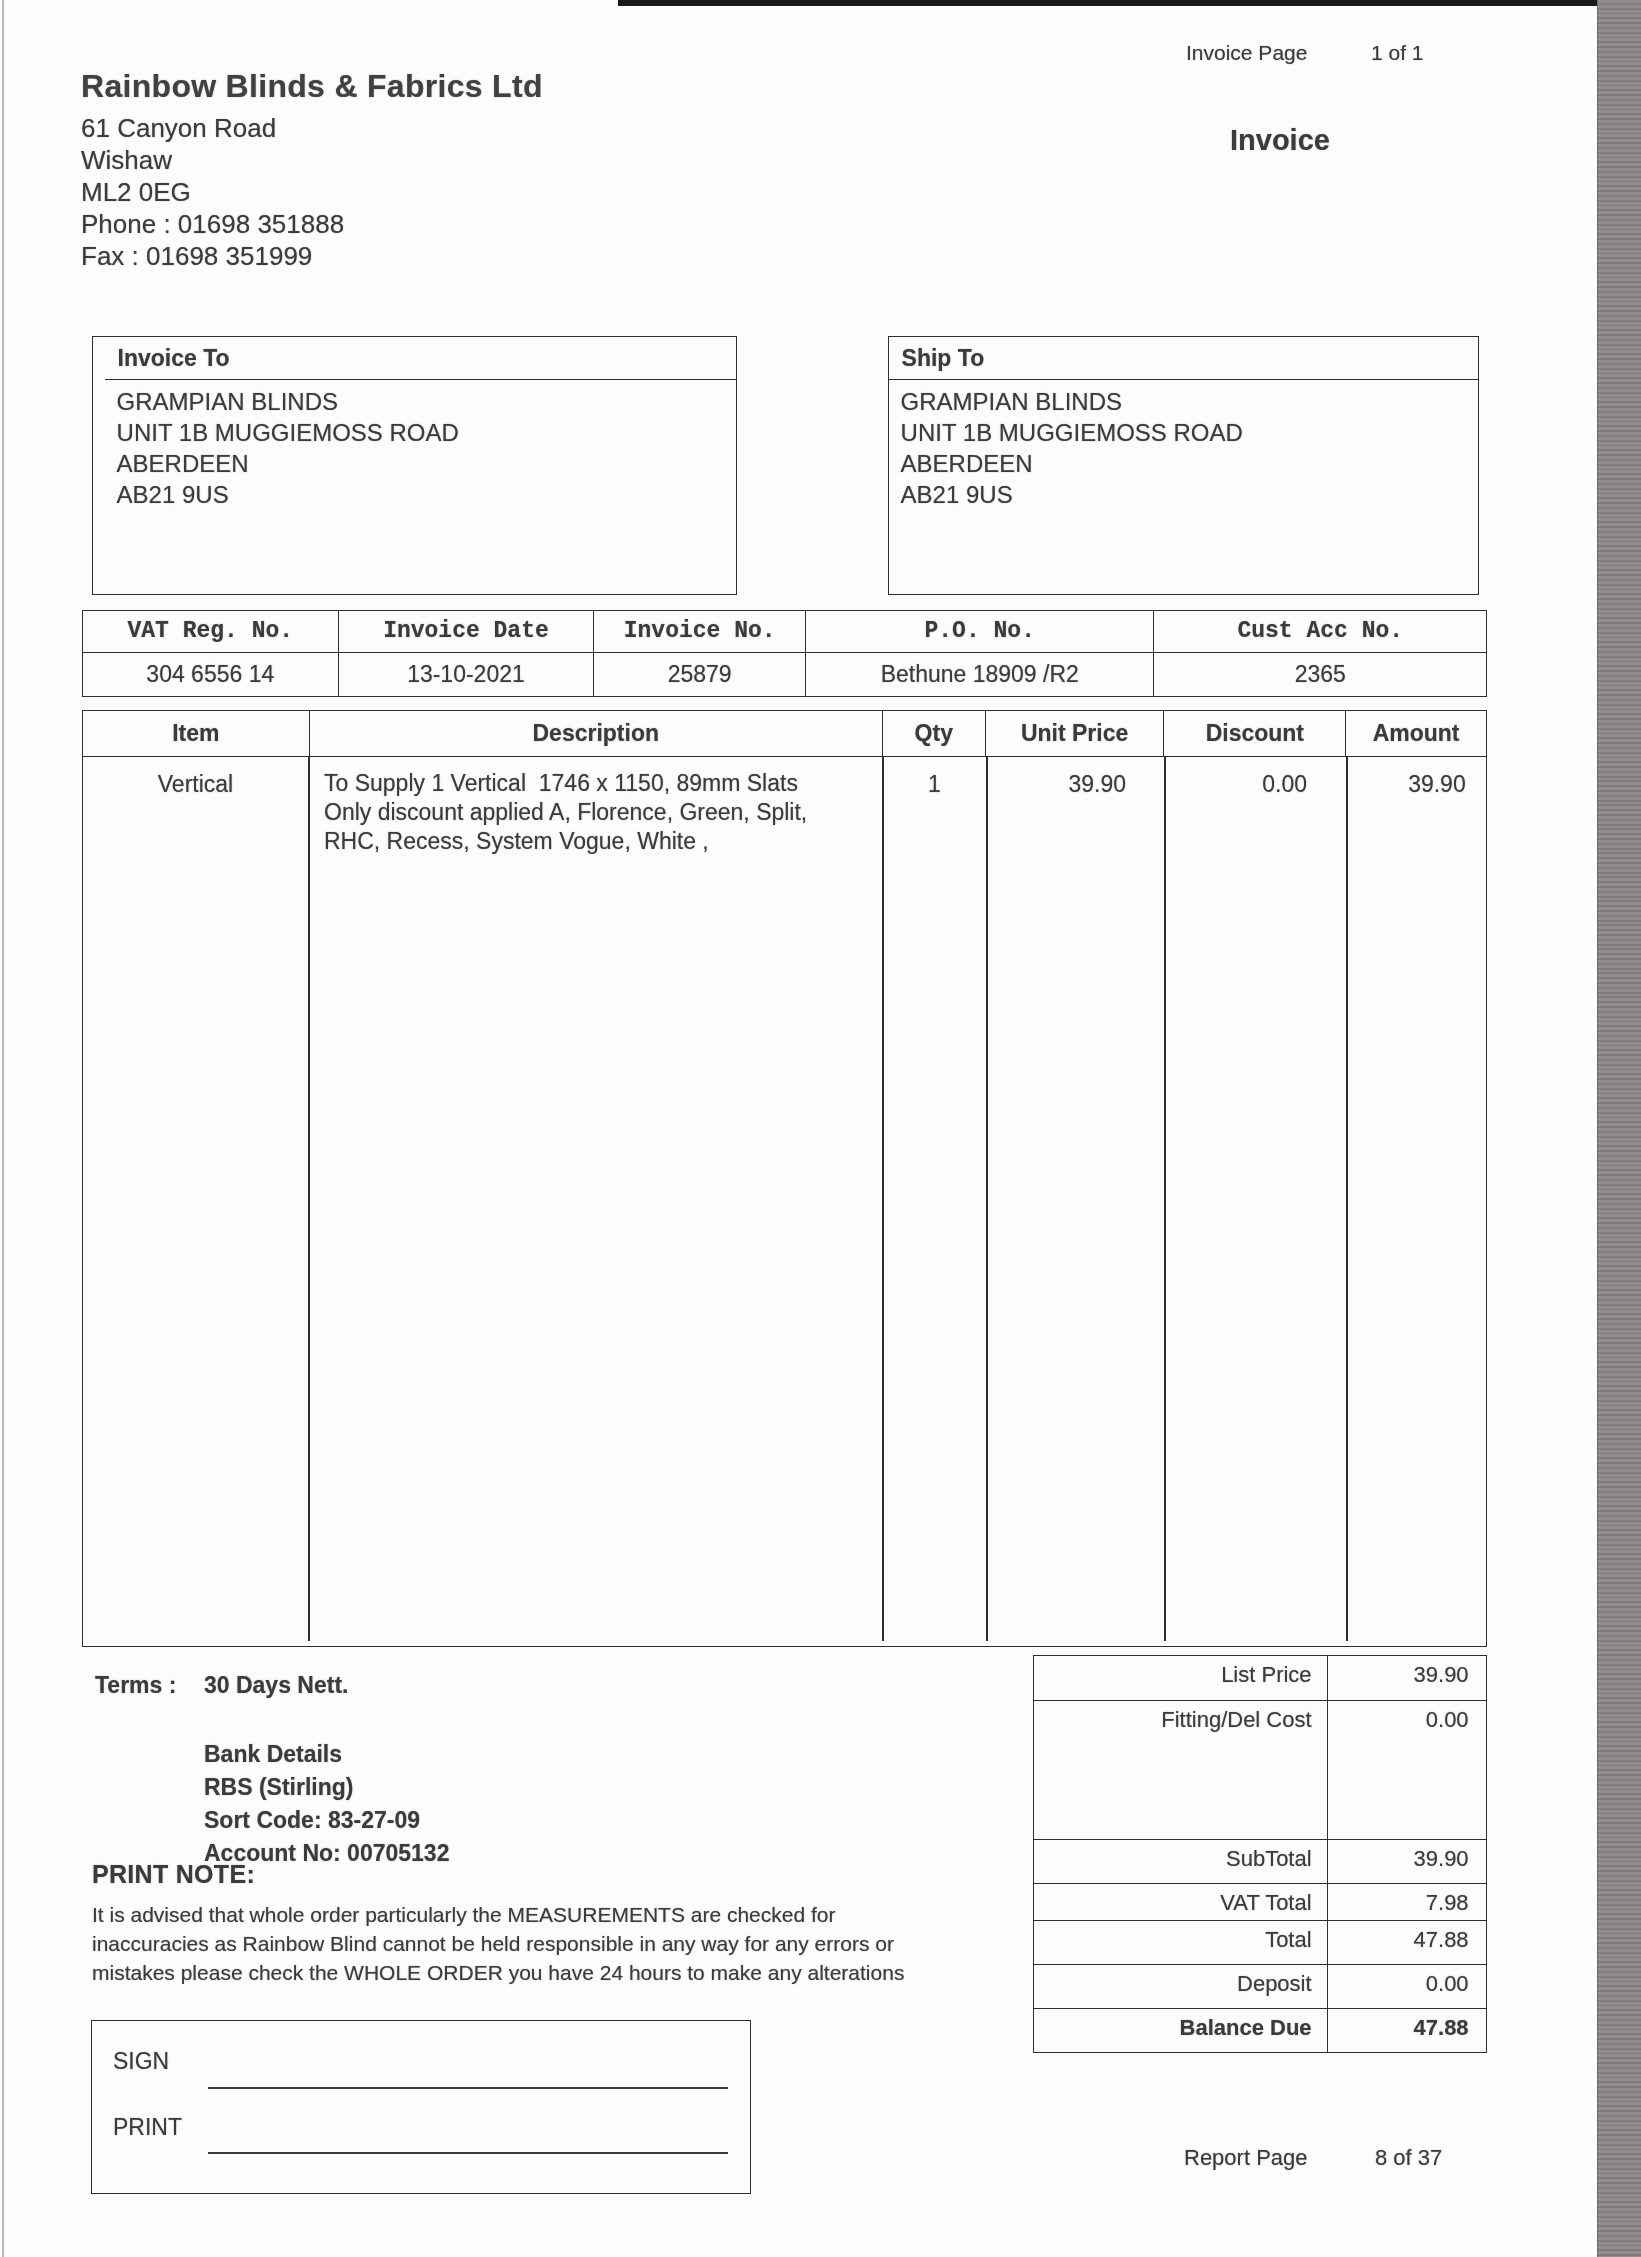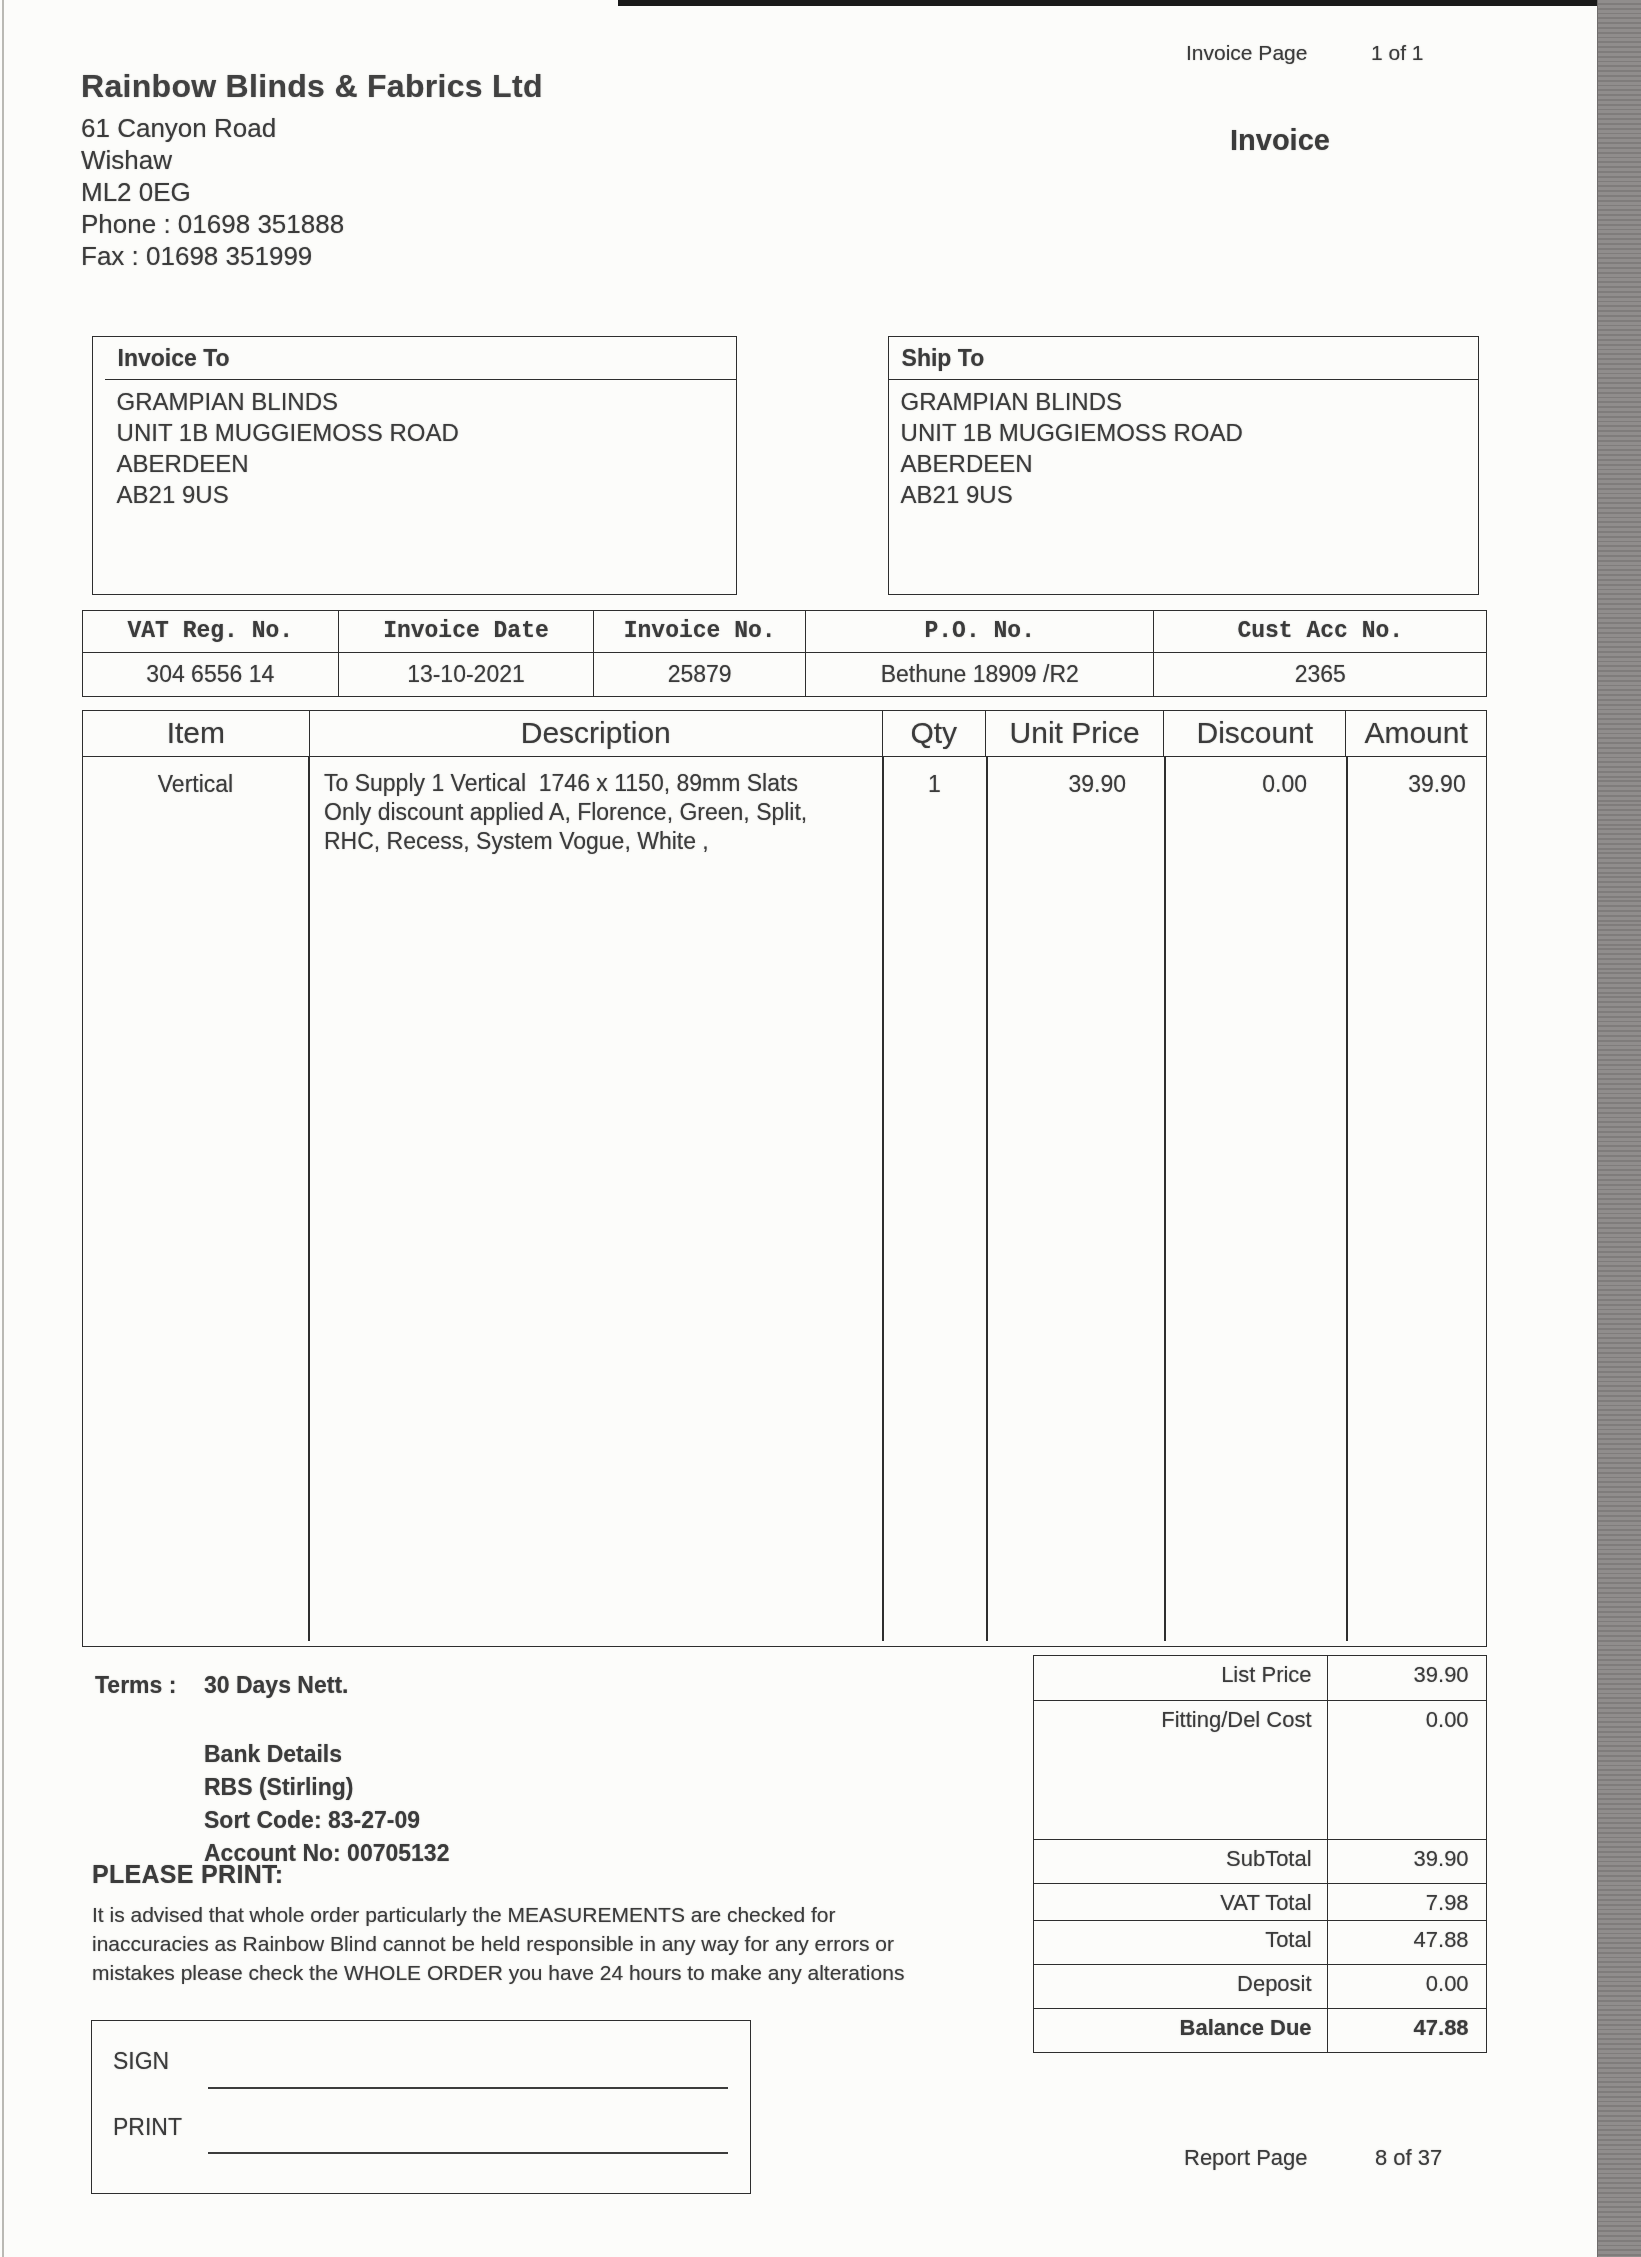--- a/index.html
+++ b/index.html
@@ -37,21 +37,21 @@
   .meta-col { height:100%; border-right:1.9px solid #2e2e2e; }
   .meta-col:last-child { border-right:none; }
   .meta-col.c0 { width:256px; } .meta-col.c1 { width:256px; } .meta-col.c2 { width:212px; }
   .meta-col.c3 { width:349px; } .meta-col.c4 { width:332px; }
   .meta-hdr { height:42px; border-bottom:1.9px solid #2e2e2e; text-align:center; font-size:23px; font-weight:bold; line-height:41px;font-family:Liberation Mono, monospace; }
   .meta-val { height:42px; text-align:center; font-size:23px; line-height:42px; }
 
   
   .items-table { position:absolute; left:82px; top:710px; width:1405px; height:937px; border:1.9px solid #2e2e2e; }
   .items-hdr { display:flex; height:46px; border-bottom:1.9px solid #2e2e2e; }
-  .items-hdr > div { border-right:1.9px solid #2e2e2e; text-align:center; font-size:30px; font-weight:normal; line-height:44px; }
+  .items-hdr > div { border-right:1.9px solid #2e2e2e; text-align:center; font-size:23px; font-weight:bold; line-height:44px; }
   .items-hdr > div:last-child { border-right:none; }
   .ih0{width:227px;} .ih1{width:574px;} .ih2{width:103px;} .ih3{width:179px;} .ih4{width:182px;} .ih5{width:140px;}
   .items-body { position:relative; width:100%; height:884px; }
   .vline { position:absolute; top:0; width:1.9px; height:100%; background:#2e2e2e; }
   .v0{left:225px;} .v1{left:799px;} .v2{left:903px;} .v3{left:1081px;} .v4{left:1263px;}
   .cell { position:absolute; top:13.5px; font-size:23px; }
   .cell-item { left:0; width:225px; text-align:center; }
   .cell-desc { left:241px; top:11.6px; width:558px; line-height:29px; white-space:pre-wrap; }
   .cell-qty  { left:801px; width:101px; text-align:center; }
   .cell-up   { left:905px;  width:158px; text-align:right; padding-right:20px; }
@@ -182,21 +182,21 @@
   <div class="terms-label t">Terms :</div>
   <div class="terms-value t">30 Days Nett.</div>
 
   <div class="bank">
     <div class="t">Bank Details</div>
     <div class="t">RBS (Stirling)</div>
     <div class="t">Sort Code: 83-27-09</div>
     <div class="t">Account No: 00705132</div>
   </div>
 
-  <div class="note-title t">PLEASE PRINT:</div>
+  <div class="note-title t">PRINT NOTE:</div>
   <div class="note-body t">It is advised that whole order particularly the MEASUREMENTS are checked for
 inaccuracies as Rainbow Blind cannot be held responsible in any way for any errors or
 mistakes please check the WHOLE ORDER you have 24 hours to make any alterations</div>
 
   <div class="totals">
     <div class="trow r0">
       <div class="tlabel t">List Price</div>
       <div class="tval t">39.90</div>
     </div>
     <div class="trow r1">

